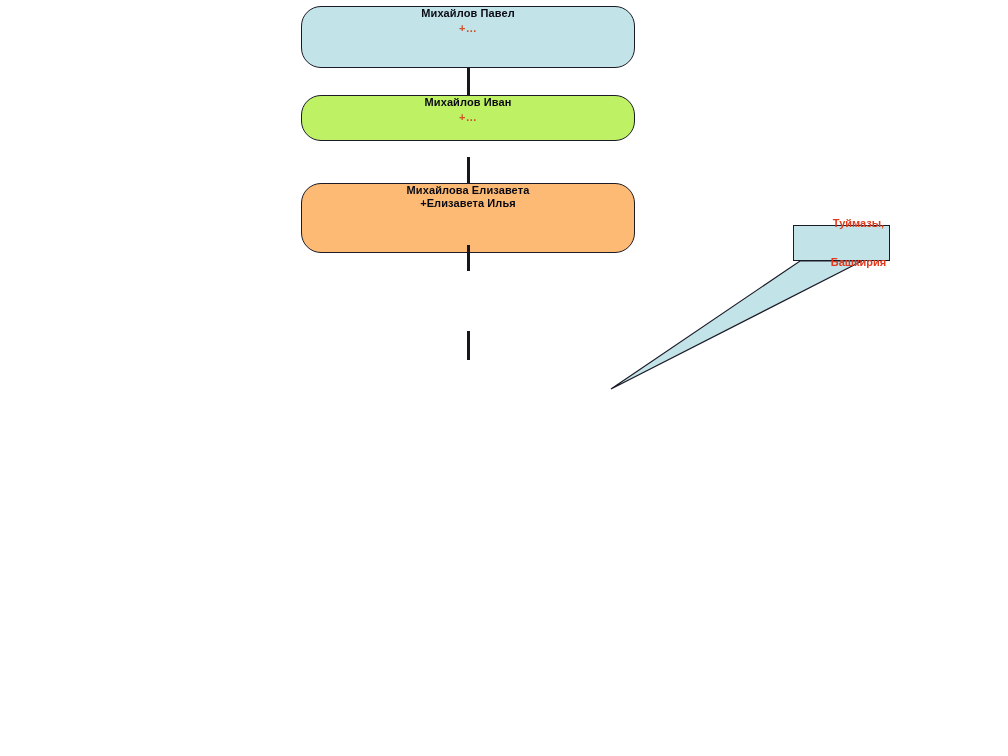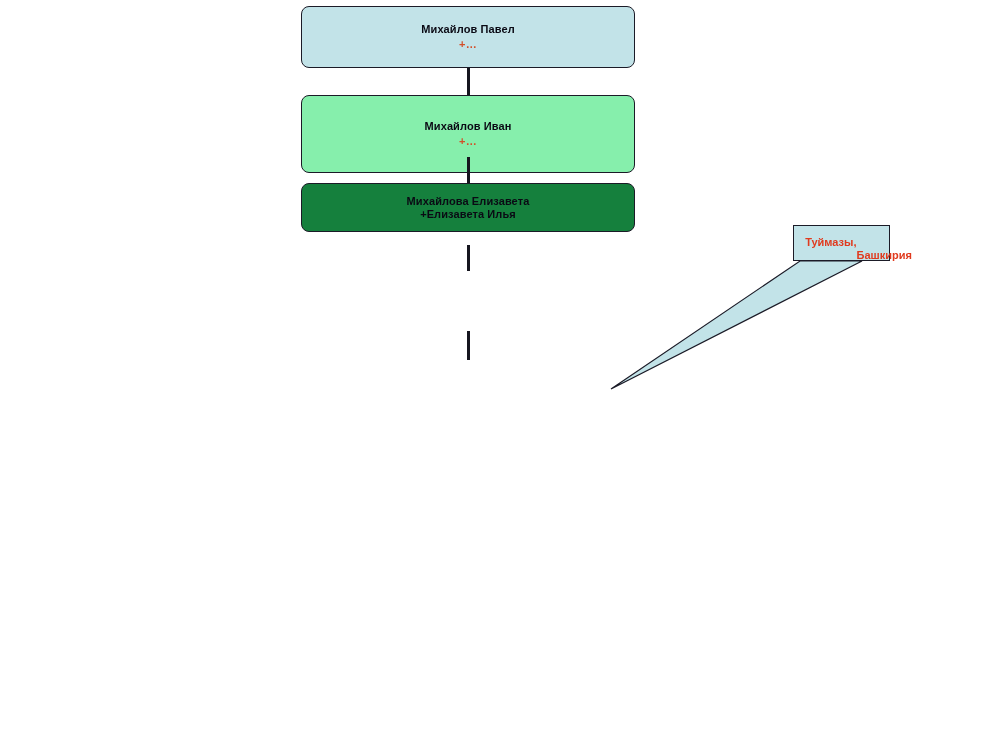--- a/index.html
+++ b/index.html
@@ -18,25 +18,24 @@
     position: absolute;
     left: 0; top: 0;
     width: 1008px;
     height: 756px;
   }
   .node {
     position: absolute;
     box-sizing: border-box;
     background: #c2e3e8;
     border: 1.3px solid #1b1b27;
-    border-radius: 8px;
+    border-radius: 20px;
     display: flex;
     flex-direction: column;
     align-items: center;
-    justify-content: center;
     text-align: center;
     line-height: 1.16;
   }
   .node-line {
     font-size: 11px;
     font-weight: bold;
     color: #0a0a14;
     letter-spacing: 0.1px;
     white-space: nowrap;
   }
@@ -49,21 +48,21 @@
     position: absolute;
     background: #16161f;
     width: 3px;
   }
   .callout {
     position: absolute;
     box-sizing: border-box;
     background: #c2e3e8;
     border: 1.3px solid #1b1b27;
     display: flex;
-    flex-direction: row;
+    flex-direction: column;
     align-items: center;
     justify-content: center;
     text-align: center;
     line-height: 1.2;
     padding-left: 34px;
   }
   .callout-line {
     font-size: 11px;
     font-weight: bold;
     color: #e03a1e;
@@ -84,26 +83,26 @@
 
   <svg id="callout-tail" viewBox="0 0 1008 756" xmlns="http://www.w3.org/2000/svg">
     <polygon id="tail-poly" fill="#c2e3e8" stroke="#1b1b27" stroke-width="1.2" points="800,261 862,261 611,389"></polygon>
   </svg>
 
   <div class="node" id="node-1" style="left: 301px; top: 6px; width: 334px; height: 62px; background: rgb(194, 227, 232); border-color: rgb(27, 27, 39);">
     <div class="node-line">Михайлов Павел</div>
     <div class="node-line spouse-unknown" style="color: rgb(210, 80, 42);">+…</div>
   </div>
 
-  <div class="node" id="node-2" style="left: 301px; top: 95px; width: 334px; height: 78px; background: #86efac; border-color: rgb(27, 27, 39);">
+  <div class="node" id="node-2" style="left: 301px; top: 95px; width: 334px; height: 46px; background: #bef264; border-color: rgb(27, 27, 39);">
     <div class="node-line">Михайлов Иван</div>
     <div class="node-line spouse-unknown" style="color: rgb(210, 80, 42);">+…</div>
   </div>
 
-  <div class="node" id="node-3" style="left: 301px; top: 183px; width: 334px; height: 49px; background: #15803d; border-color: rgb(27, 27, 39);">
+  <div class="node" id="node-3" style="left: 301px; top: 183px; width: 334px; height: 70px; background: #fdba74; border-color: rgb(27, 27, 39);">
     <div class="node-line">Михайлова Елизавета</div>
     <div class="node-line">+Елизавета Илья</div>
   </div>
 
 
 
   <div class="connector" id="connector-1-2" style="left: 467px; top: 68px; height: 27px; background: rgb(22, 22, 31);"></div>
   <div class="connector" id="connector-2-3" style="left: 467px; top: 157px; height: 26px; background: rgb(22, 22, 31);"></div>
   <div class="connector" id="connector-3-4" style="left: 467px; top: 245px; height: 26px; background: rgb(22, 22, 31);"></div>
   <div class="connector" id="connector-4-5" style="left: 467px; top: 331px; height: 29px; background: rgb(22, 22, 31);"></div>

